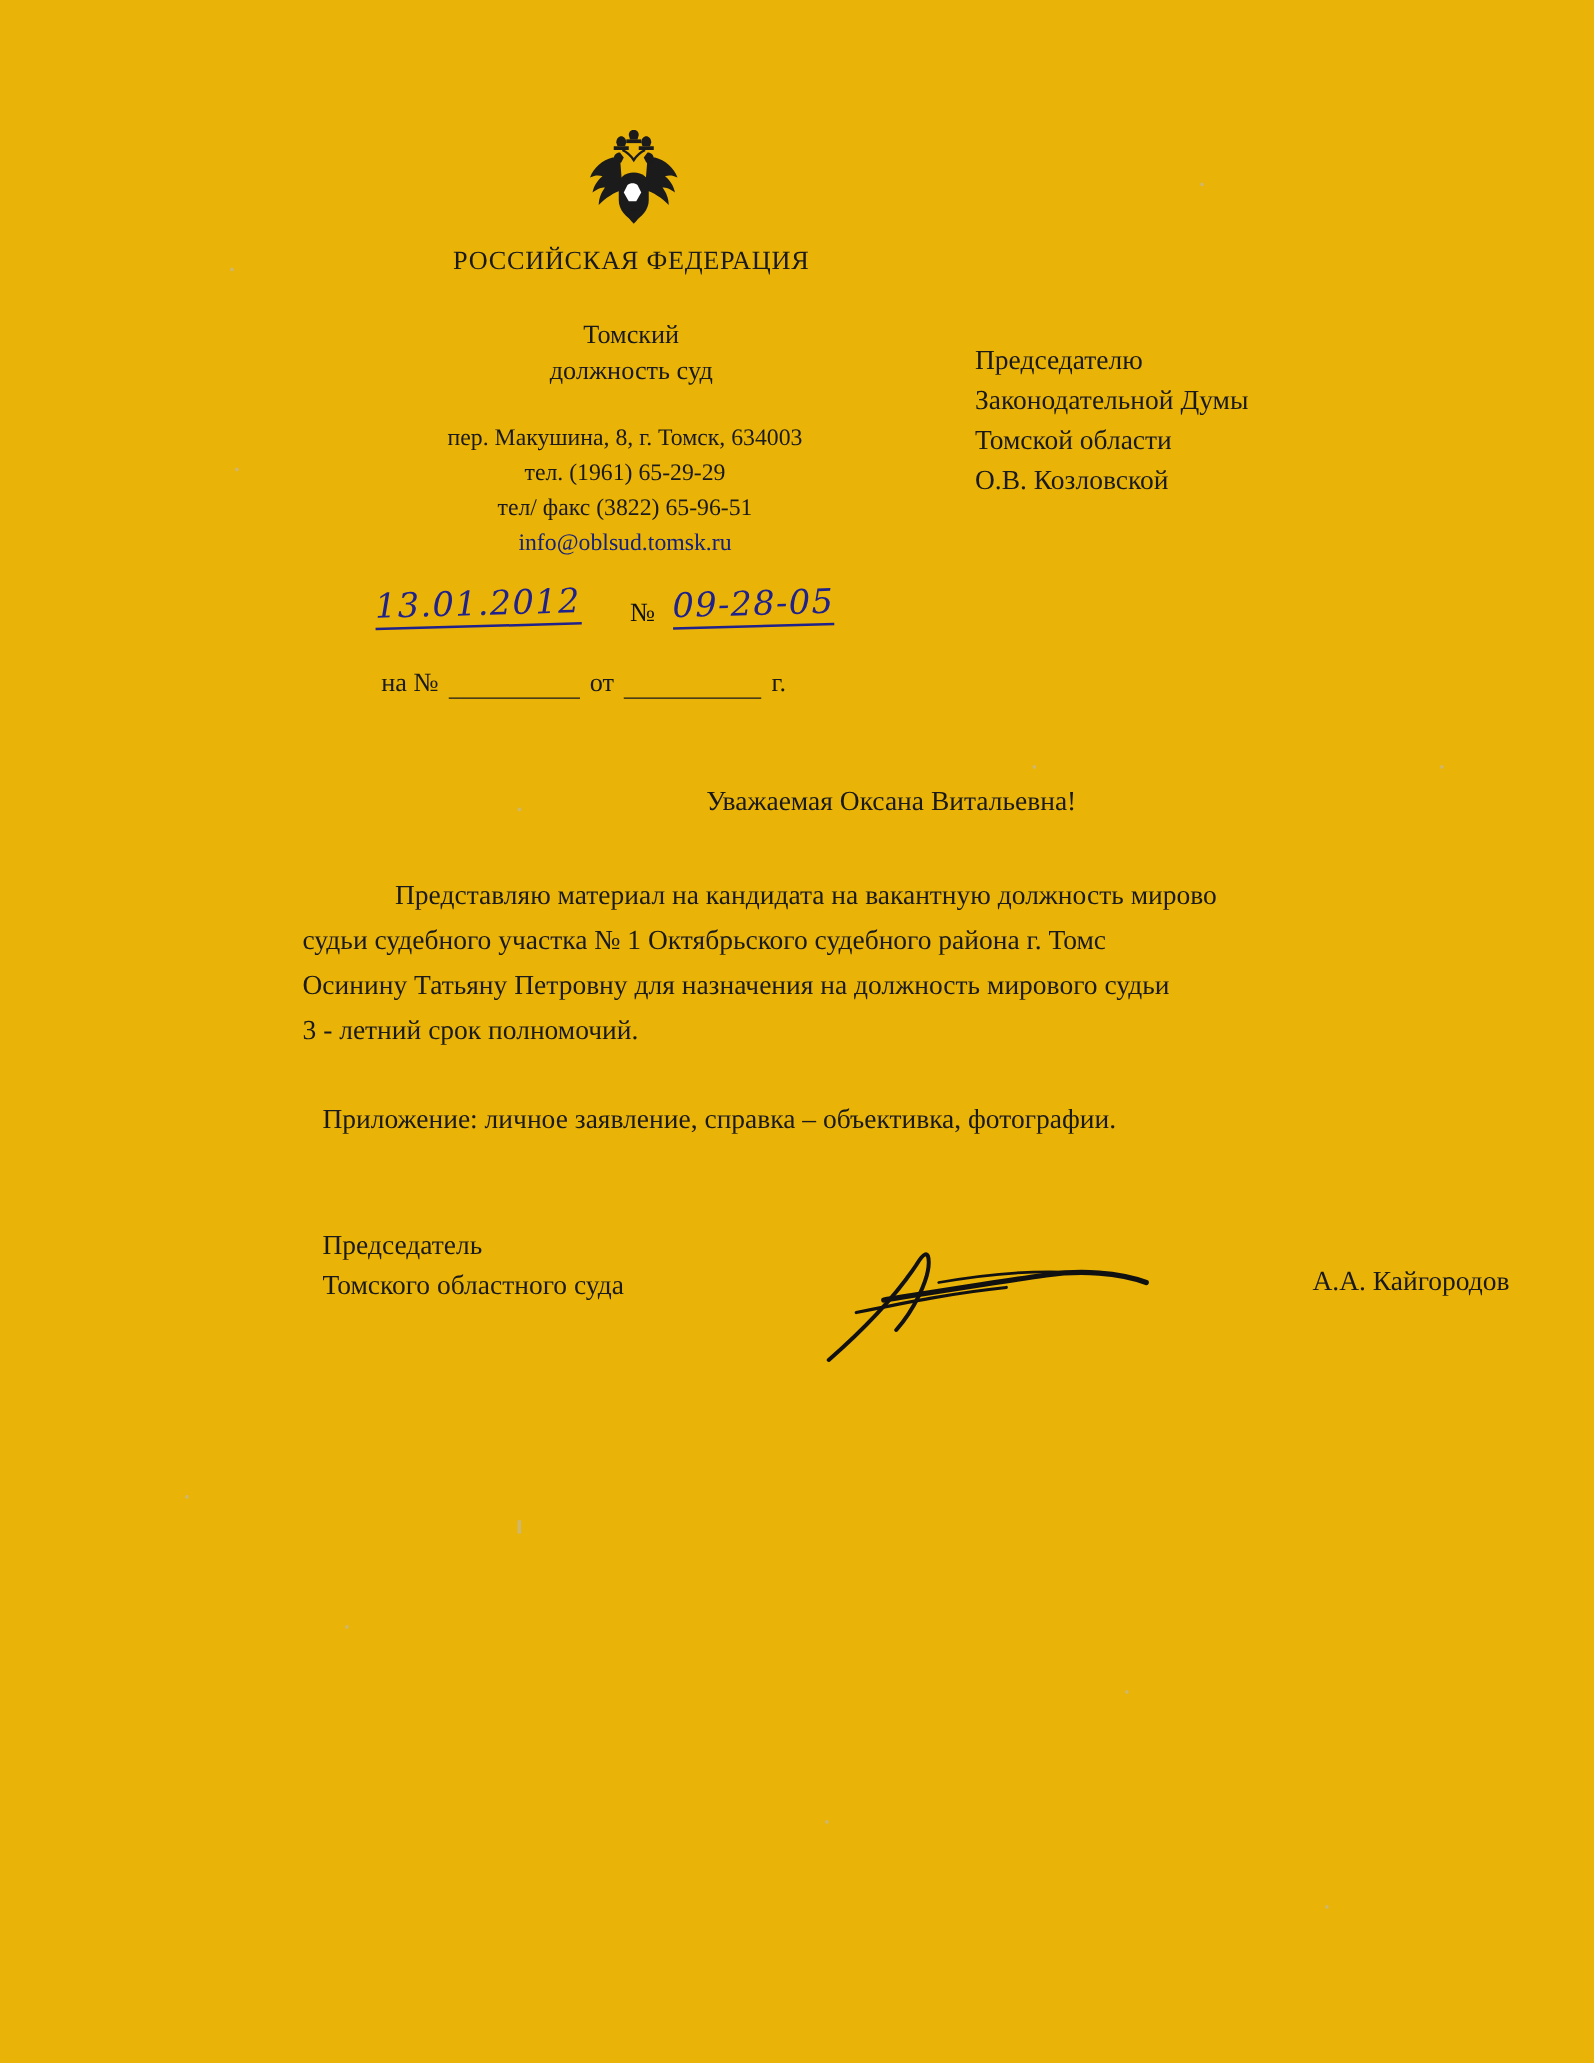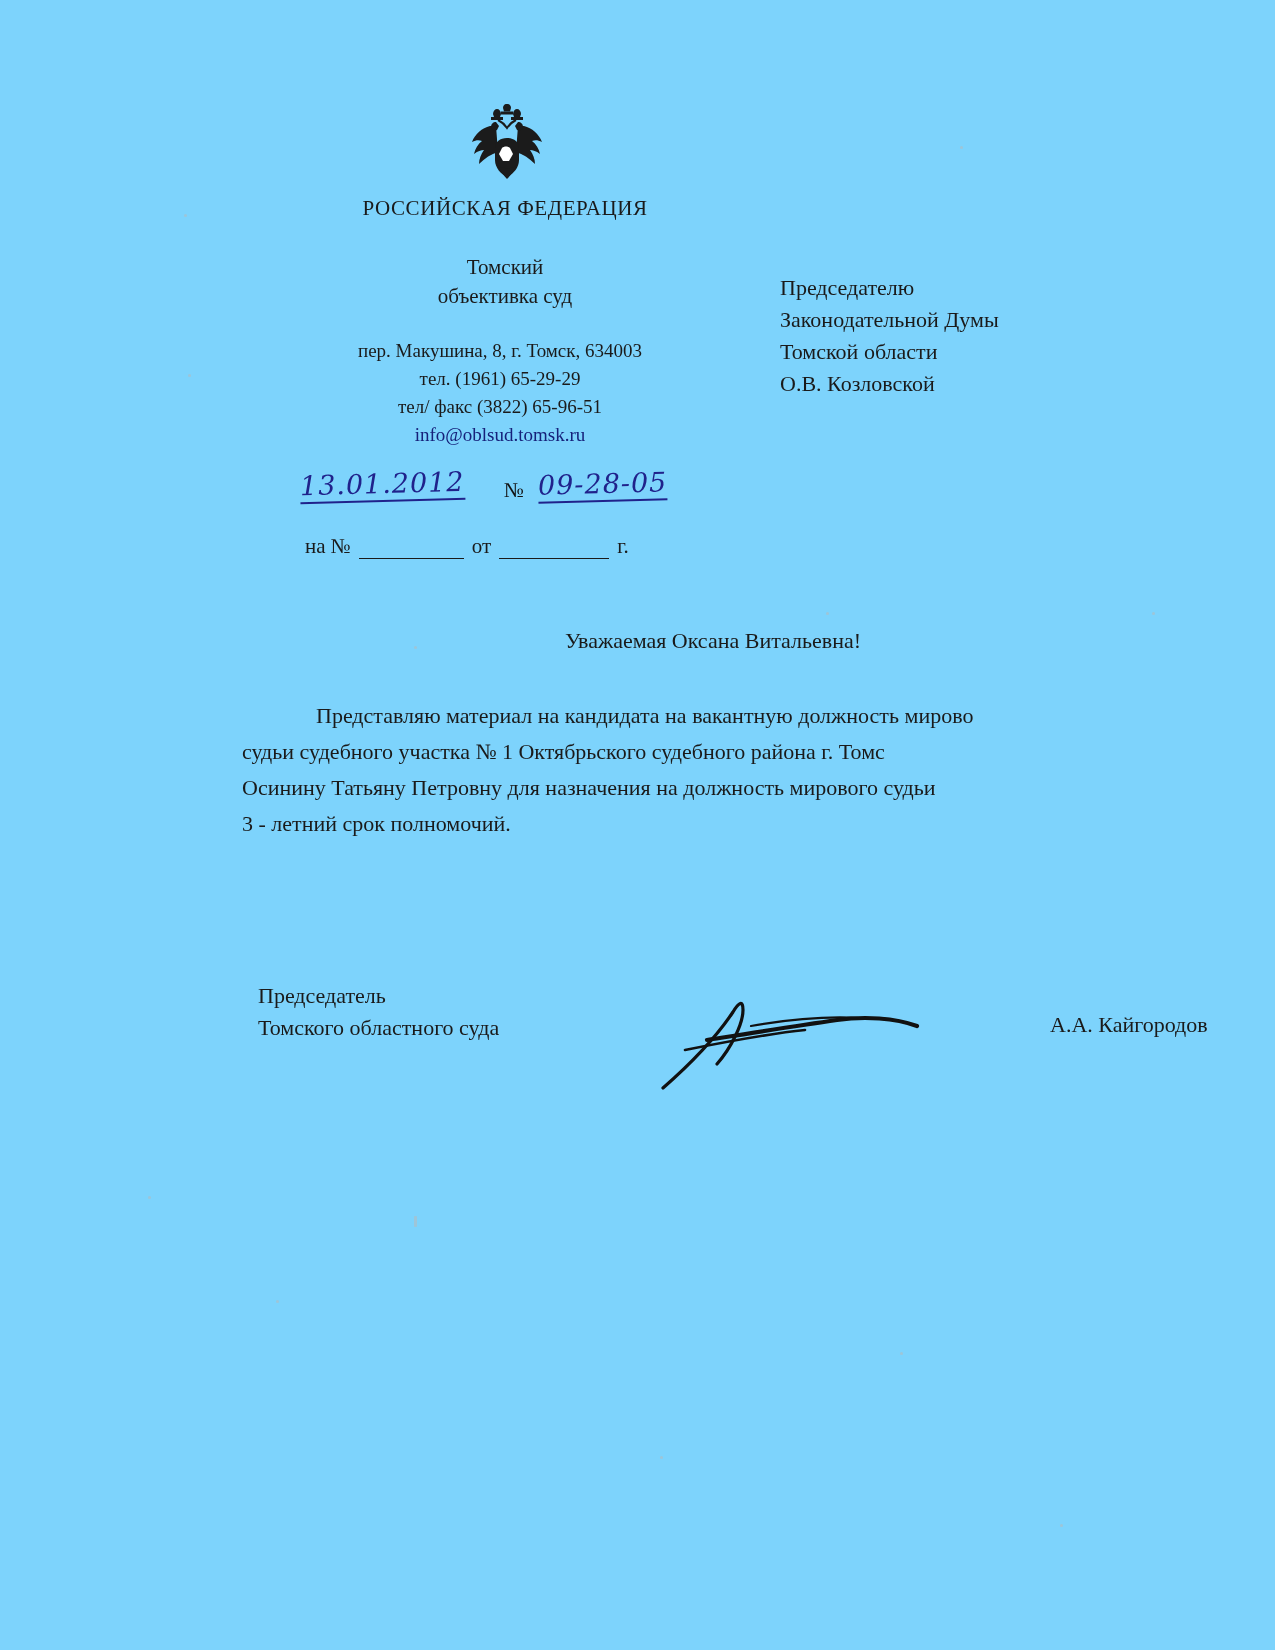--- a/index.html
+++ b/index.html
@@ -13,21 +13,21 @@
     position: relative;
     font-family: "Liberation Serif", "DejaVu Serif", serif;
     color: #1a1a1a;
     overflow: hidden;
   }
 
   .page {
     position: absolute;
     inset: 0;
     
-    background: #7dd3fc;
+    background: #eab308;
   }
 
   
   .emblem {
     position: absolute;
     left: 468px;
     top: 104px;
     width: 78px;
     height: 82px;
   }
@@ -226,21 +226,21 @@
       <g fill="#ffffff">
         <path d="M34 44c2-2 6-2 8 0l3 6-4 7h-6l-4-7z"></path>
       </g>
     </svg>
   </div>
 
   <div class="rf-title">РОССИЙСКАЯ ФЕДЕРАЦИЯ</div>
 
   <div class="court-name">
     <div>Томский</div>
-    <div>объективка суд</div>
+    <div>должность суд</div>
   </div>
 
   <div class="contacts">
     <div>пер. Макушина, 8, г. Томск, 634003</div>
     <div>тел. (1961) 65-29-29</div>
     <div>тел/ факс (3822) 65-96-51</div>
     <div class="email">info@oblsud.tomsk.ru</div>
   </div>
 
   <div class="hand-line">
@@ -262,20 +262,21 @@
 
   <div class="salutation">Уважаемая  Оксана  Витальевна!</div>
 
   <div class="body-text">
     <p class="indent">Представляю    материал на кандидата на вакантную должность мирово</p>
     <p>судьи    судебного     участка № 1 Октябрьского   судебного района г. Томс</p>
     <p>Осинину Татьяну Петровну  для назначения на должность  мирового  судьи</p>
     <p>3 - летний срок полномочий.</p>
   </div>
 
+  <div class="attachment">Приложение: личное заявление, справка – объективка, фотографии.</div>
 
   <div class="sign-title">
     <div>Председатель</div>
     <div>Томского областного суда</div>
   </div>
 
   <div class="signature-mark">
     <svg viewBox="0 0 290 105" width="290" height="105" aria-hidden="true">
       <g fill="none" stroke="#111" stroke-linecap="round">
         <path d="M8 98 C 40 70, 62 46, 78 22 C 84 12, 88 10, 88 20 C 88 34, 76 58, 62 74" stroke-width="3.2"></path>

